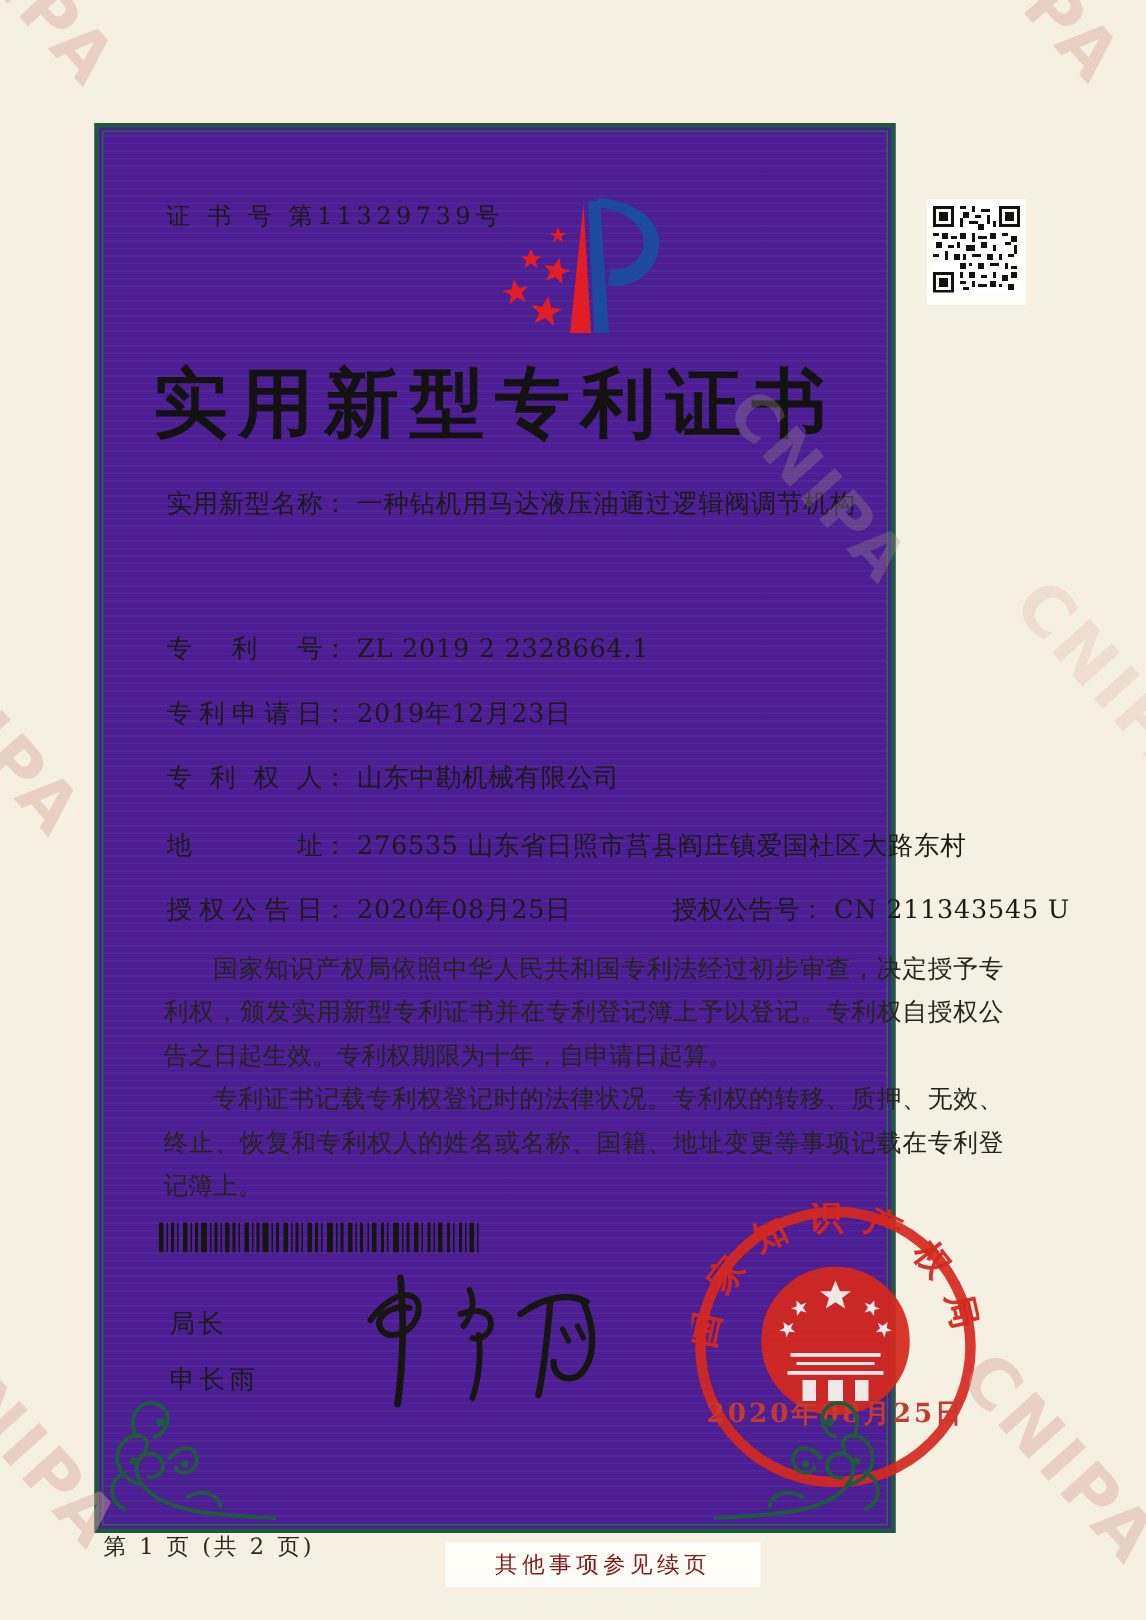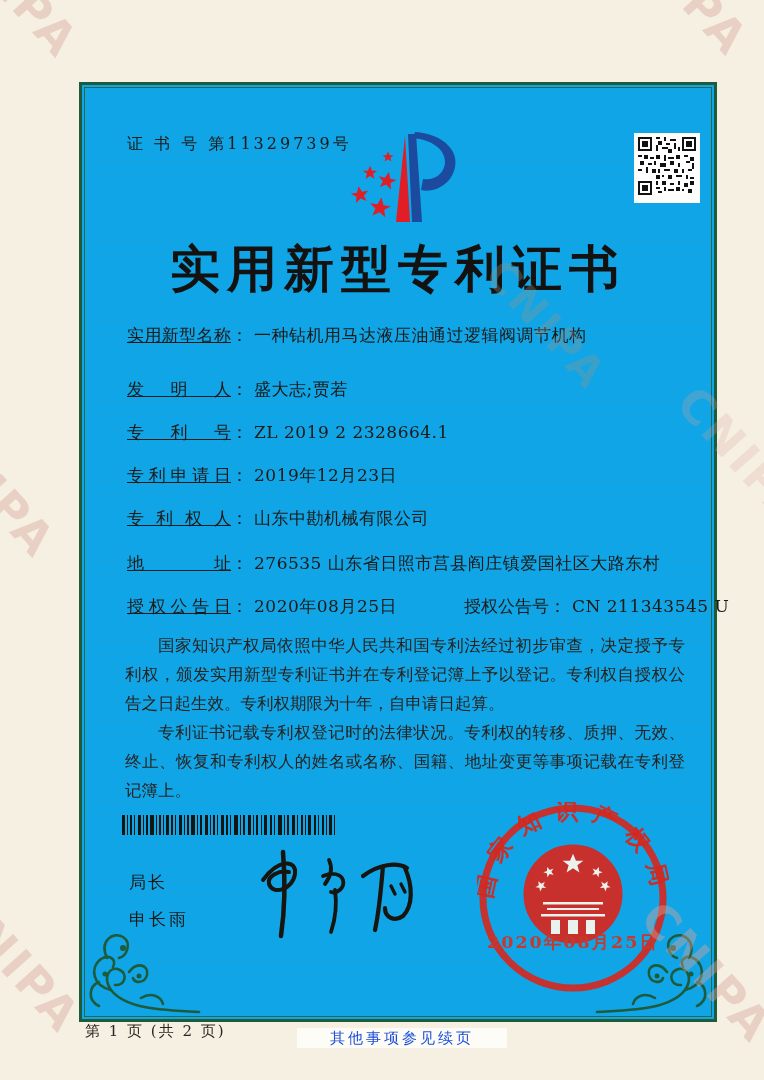--- a/index.html
+++ b/index.html
@@ -15,40 +15,40 @@
     font-weight:bold;font-size:46px;letter-spacing:3px;white-space:nowrap;
     transform:rotate(48deg);transform-origin:center;
     font-family:"DejaVu Sans","Liberation Sans",sans-serif;
   }
   .wm.pink{color:rgba(214,165,154,0.42);}
   .wm.grey{color:rgba(158,148,134,0.30);}
   .wm.faint{color:rgba(214,165,154,0.25);}
 
   
   .panel{
-    position:absolute;left:79px;top:82px;width:638px;height:940px;
-    border:3px solid #1d5b3c;box-sizing:border-box;background:#0ea5e9;z-index:1;
+    position:absolute;left:63px;top:82px;width:534px;height:940px;
+    border:3px solid #1d5b3c;box-sizing:border-box;background:#4c1d95;z-index:1;
   }
   .panel-inner{
     position:absolute;left:2px;top:2px;right:2px;bottom:2px;
     border:1px solid #27684a;
     background-image:repeating-linear-gradient(0deg,rgba(110,150,120,0.10) 0 1px,rgba(0,0,0,0) 1px 5px);
   }
   .cert-no{position:absolute;left:42px;top:46px;font-size:16px;letter-spacing:3px;}
 
   .logo{position:absolute;left:259px;top:36px;}
   .qr{position:absolute;left:549px;top:45px;background:#fdfdfa;padding:4px;}
 
   .title{
     position:absolute;left:0;top:148px;width:100%;text-align:center;
     font-size:50px;font-weight:bold;letter-spacing:7px;color:#141210;
   }
 
   .row{position:absolute;left:42px;font-size:17px;white-space:nowrap;}
-  .flabel{display:inline-block;width:104px;text-align:justify;text-align-last:justify;vertical-align:bottom;text-decoration:underline;}
+  .flabel{display:inline-block;width:104px;text-align:justify;text-align-last:justify;vertical-align:bottom;}
   .fcolon{margin-right:6px;}
   .pair2{position:absolute;left:337px;top:0;}
   .row .val{letter-spacing:0.5px;text-align:right;}
 
   .paras{
     position:absolute;left:40px;top:543px;width:560px;
     font-size:16.5px;line-height:29px;text-align:justify;color:#26231f;
   }
   .paras p{margin:0;text-indent:2em;}
 
@@ -60,23 +60,23 @@
 
   .seal{position:absolute;left:392px;top:714px;width:192px;height:192px;z-index:3;}
 
   .page-info{position:absolute;left:0;top:894px;width:100%;text-align:left;font-size:15px;letter-spacing:2px;color:#2a2722;margin-top:40px;}
 
   .flourish{position:absolute;bottom:-8px;z-index:4;}
   .flourish.left{left:-8px;}
   .flourish.right{right:-8px;transform:scaleX(-1);}
 
   .note-strip{
-    position:absolute;left:297px;top:1028px;width:210px;height:20px;z-index:2;
+    position:absolute;left:297px;top:1028px;width:210px;height:30px;z-index:2;
     background:#fdfcf6;display:flex;align-items:center;justify-content:center;
-    font-size:15px;letter-spacing:3px;color:#1d4ed8;
+    font-size:15px;letter-spacing:3px;color:#7f1d1d;
   }
 </style>
 </head>
 <body>
 
 <div class="wm pink" style="left:-72px;top:-40px;">CNIPA</div>
 <div class="wm pink" style="left:598px;top:-42px;">CNIPA</div>
 <div class="wm grey" style="left:468px;top:300px;font-size:42px;">CNIPA</div>
 <div class="wm pink" style="left:-95px;top:460px;">CNIPA</div>
 <div class="wm faint" style="left:658px;top:430px;">CNIPA</div>
@@ -171,23 +171,20 @@
             <rect x="10" y="27" width="2" height="1"></rect>
         </g>
       </svg>
     </div>
 
     <div class="title">实用新型专利证书</div>
 
     <div class="row" style="top:236px;">
       <span class="flabel">实用新型名称</span><span class="fcolon">：</span><span class="val">一种钻机用马达液压油通过逻辑阀调节机构</span>
     </div>
-    <div class="row" style="top:290px;">
-      <span class="flabel">发明人</span><span class="fcolon">：</span><span class="val">盛大志;贾若</span>
-    </div>
     <div class="row" style="top:333px;">
       <span class="flabel">专利号</span><span class="fcolon">：</span><span class="val">ZL 2019 2 2328664.1</span>
     </div>
     <div class="row" style="top:376px;">
       <span class="flabel">专利申请日</span><span class="fcolon">：</span><span class="val">2019年12月23日</span>
     </div>
     <div class="row" style="top:419px;">
       <span class="flabel">专利权人</span><span class="fcolon">：</span><span class="val">山东中勘机械有限公司</span>
     </div>
     <div class="row" style="top:464px;">

